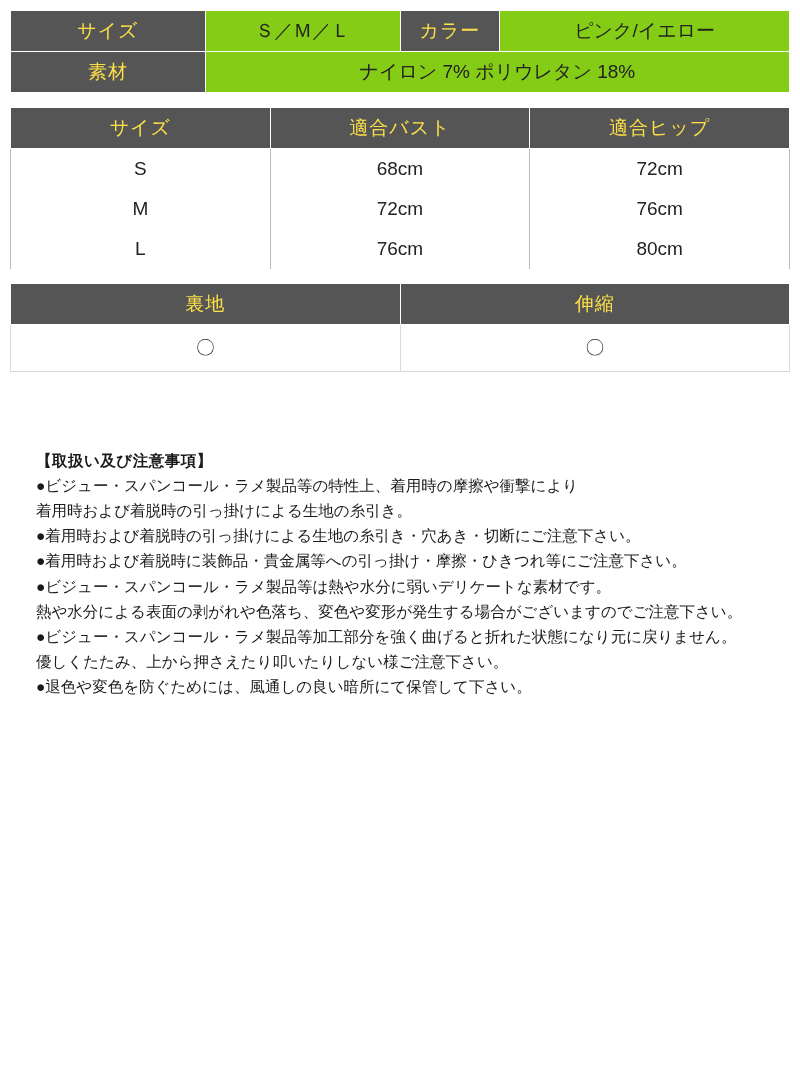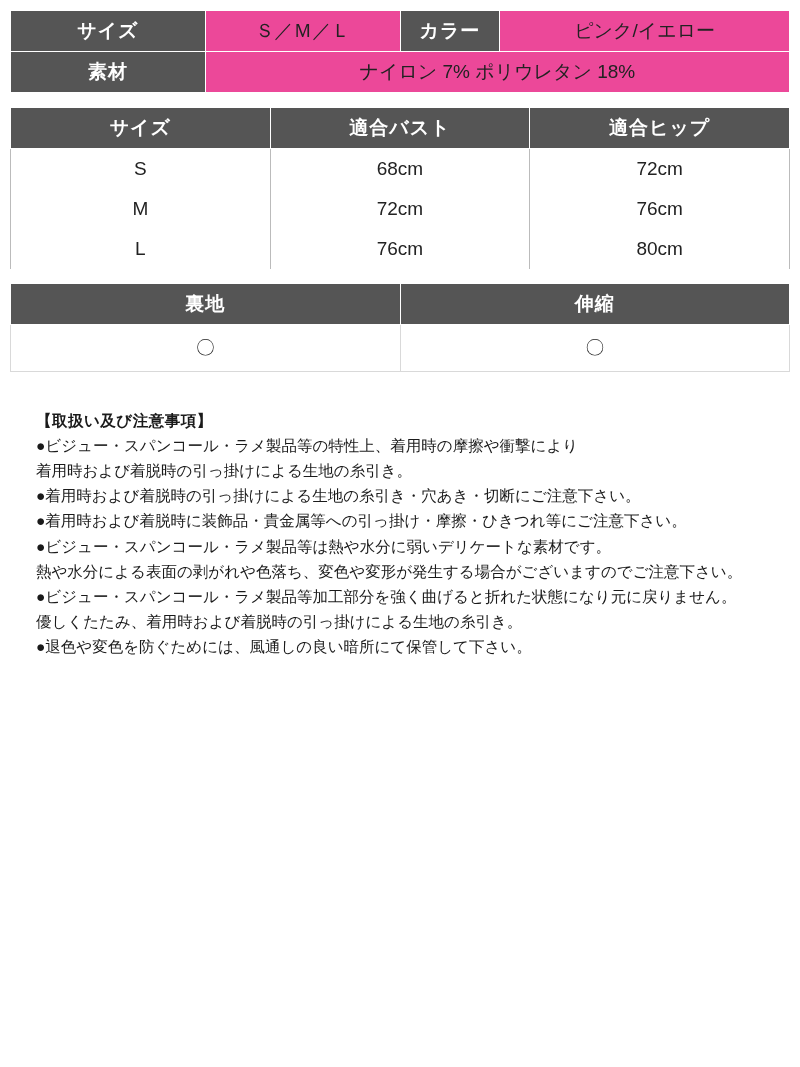--- a/index.html
+++ b/index.html
@@ -32,26 +32,26 @@
   td {
     border: 1px solid #ffffff;
     text-align: center;
     vertical-align: middle;
     font-size: 19px;
     padding: 6px 2px;
     height: 28px;
   }
   td.head {
     background: #555555;
-    color: #ffffff;
-    font-weight: bold;
+    color: #fde047;
+    font-weight: normal;
     letter-spacing: 1px;
   }
   td.val {
-    background: #ec4899;
+    background: #84cc16;
     color: #222222;
   }
   td.val-white {
     background: #ffffff;
     color: #222222;
     border: 1px solid #d9d9d9;
   }
   .sizes-table td.val-white {
     border-left: 1px solid #bbbbbb;
     border-right: 1px solid #bbbbbb;
@@ -60,21 +60,21 @@
   }
   .sizes-table td.head {
     border-left: 1px solid #ffffff;
     border-right: 1px solid #ffffff;
   }
   .mark-row td {
     font-size: 19px;
     height: 34px;
   }
   .notes {
-    margin-top: 36px;
+    margin-top: 76px;
     padding-left: 26px;
     font-size: 15.5px;
     line-height: 1.62;
     color: #1a1a1a;
   }
   .notes .title {
     font-weight: bold;
     letter-spacing: 0.5px;
   }
   .notes p {
@@ -143,17 +143,17 @@
 
   <div class="notes">
     <p class="title">【取扱い及び注意事項】</p>
     <p>●ビジュー・スパンコール・ラメ製品等の特性上、着用時の摩擦や衝撃により</p>
     <p>着用時および着脱時の引っ掛けによる生地の糸引き。</p>
     <p>●着用時および着脱時の引っ掛けによる生地の糸引き・穴あき・切断にご注意下さい。</p>
     <p>●着用時および着脱時に装飾品・貴金属等への引っ掛け・摩擦・ひきつれ等にご注意下さい。</p>
     <p>●ビジュー・スパンコール・ラメ製品等は熱や水分に弱いデリケートな素材です。</p>
     <p>熱や水分による表面の剥がれや色落ち、変色や変形が発生する場合がございますのでご注意下さい。</p>
     <p>●ビジュー・スパンコール・ラメ製品等加工部分を強く曲げると折れた状態になり元に戻りません。</p>
-    <p>優しくたたみ、着用時および着脱時の引っ掛けによる生地の糸引き。</p>
+    <p>優しくたたみ、上から押さえたり叩いたりしない様ご注意下さい。</p>
     <p>●退色や変色を防ぐためには、風通しの良い暗所にて保管して下さい。</p>
   </div>
 
 </div>
 
 </body></html>

